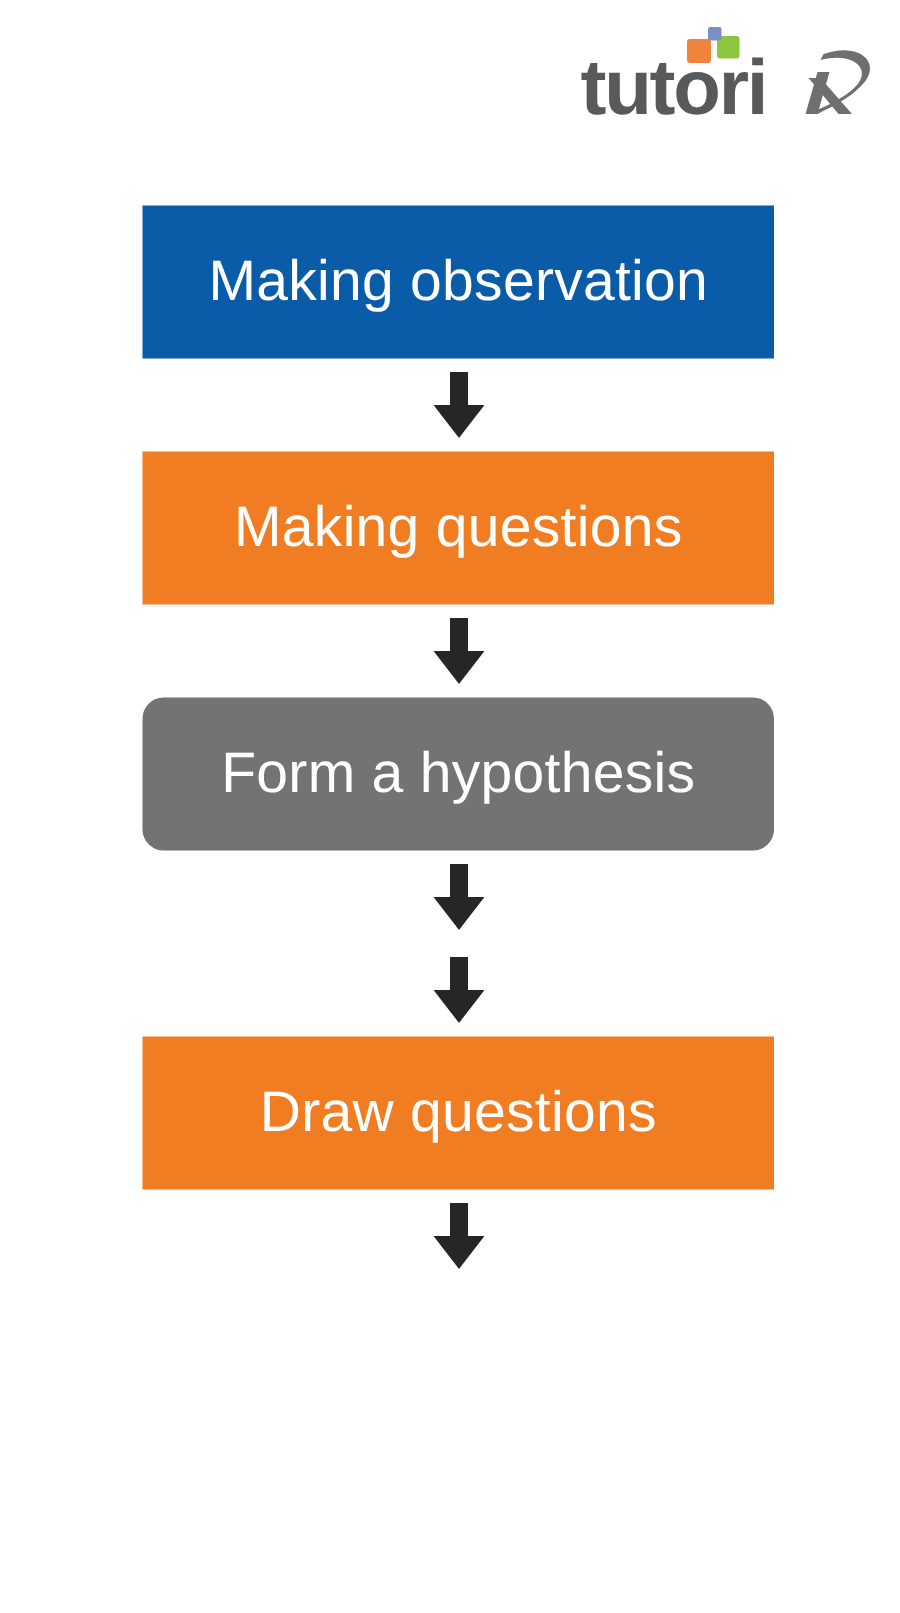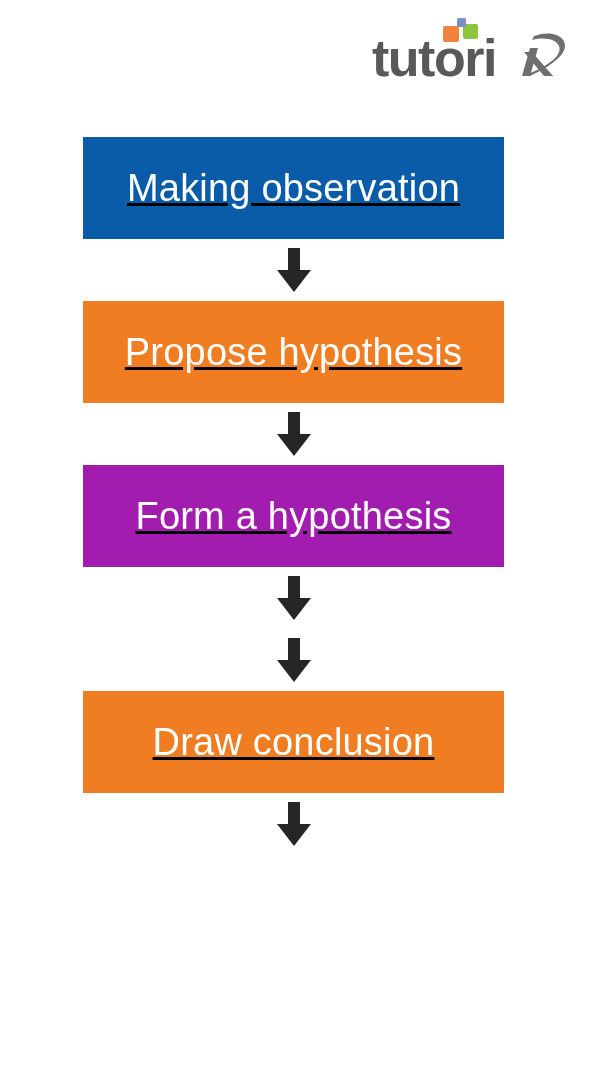--- a/index.html
+++ b/index.html
@@ -12,53 +12,52 @@
     height: 1075px;
     position: relative;
     font-family: "Liberation Sans", sans-serif;
     overflow: hidden;
   }
 
   
   #brand-logo {
     position: absolute;
     top: 18px;
-    right: 28px;
+    right: 13px;
     width: 200px;
     height: 68px;
     margin-left: 31px;
   }
 
   
   #flowchart {
     position: absolute;
-    left: 83px;
+    left: 95px;
     top: 137px;
     width: 421px;
-    text-decoration: underline;
   }
   .flow-step {
     width: 421px;
     height: 102px;
     display: flex;
     align-items: center;
     justify-content: center;
     box-sizing: border-box;
   }
   .flow-step .step-label {
     color: #ffffff;
     font-size: 38px;
     line-height: 1;
     letter-spacing: 0.2px;
     white-space: nowrap;
     font-weight: 400;
   }
   .flow-step.blue   { background: #0B5CA8; }
   .flow-step.orange { background: #F07D22; }
-  .flow-step.green  { background: #a21caf; }
+  .flow-step.green  { background: #737373; border-radius: 14px; }
 
   .flow-connector {
     width: 421px;
     height: 62px;
     display: flex;
     align-items: center;
     justify-content: center;
   }
   .flow-connector svg { display: block; }
 </style>
@@ -91,21 +90,21 @@
   </div>
   <div class="flow-connector">
     <span>
       <svg width="34" height="44" viewBox="0 0 34 44">
         <path d="M11 0 H23 V22 H34 L17 44 L0 22 H11 Z" fill="#262626"></path>
       </svg>
     </span>
   </div>
 
   <div class="flow-step orange">
-    <span class="step-label">Propose hypothesis</span>
+    <span class="step-label">Making questions</span>
   </div>
   <div class="flow-connector">
     <span>
       <svg width="34" height="44" viewBox="0 0 34 44">
         <path d="M11 0 H23 V22 H34 L17 44 L0 22 H11 Z" fill="#262626"></path>
       </svg>
     </span>
   </div>
 
   <div class="flow-step green">
@@ -121,21 +120,21 @@
 
   <div class="flow-connector">
     <span>
       <svg width="34" height="44" viewBox="0 0 34 44">
         <path d="M11 0 H23 V22 H34 L17 44 L0 22 H11 Z" fill="#262626"></path>
       </svg>
     </span>
   </div>
 
   <div class="flow-step orange">
-    <span class="step-label">Draw conclusion</span>
+    <span class="step-label">Draw questions</span>
   </div>
   <div class="flow-connector">
     <span>
       <svg width="34" height="44" viewBox="0 0 34 44">
         <path d="M11 0 H23 V22 H34 L17 44 L0 22 H11 Z" fill="#262626"></path>
       </svg>
     </span>
   </div>
 
 

